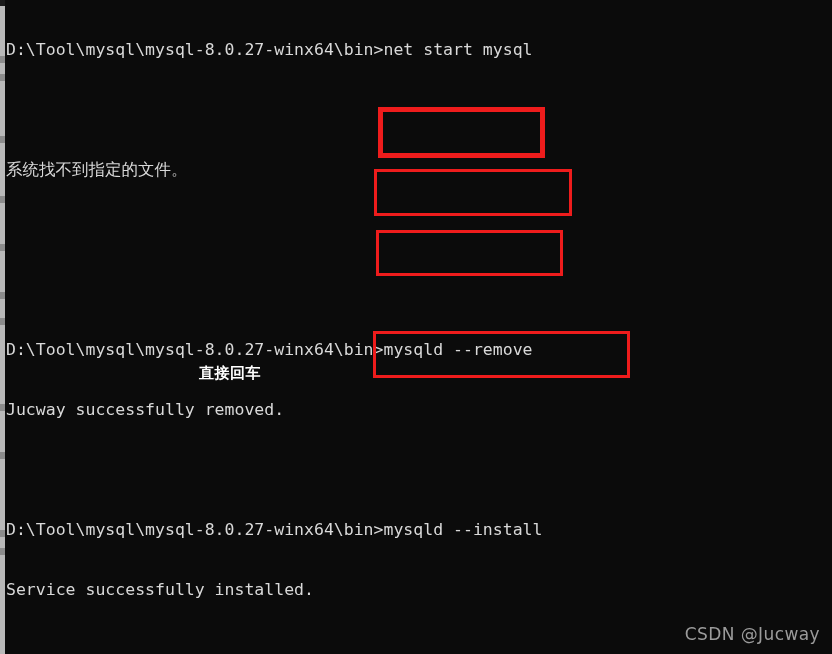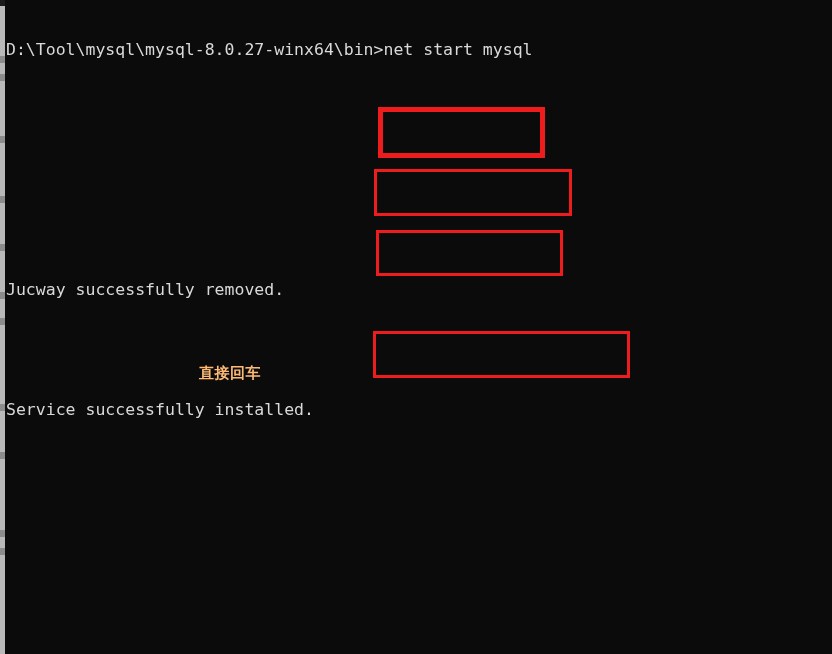--- a/index.html
+++ b/index.html
@@ -79,21 +79,21 @@
     box-sizing: border-box;
     border-style: solid;
     border-color: #ee1c1c;
     background: transparent;
     z-index: 4;
   }
 
   
   .anno-text {
     position: absolute;
-    color: #fdba74;
+    color: #ffffff;
     font-family: "DejaVu Sans", "Liberation Sans", sans-serif;
     font-weight: bold;
     font-size: 15px;
     line-height: 18px;
     letter-spacing: 0.5px;
     white-space: pre;
     z-index: 4;
   }
 
   
@@ -126,24 +126,27 @@
     <div class="strip-tick" style="top:318px;"></div>
     <div class="strip-tick" style="top:404px;"></div>
     <div class="strip-tick" style="top:452px;"></div>
     <div class="strip-tick" style="top:530px;"></div>
     <div class="strip-tick" style="top:548px;"></div>
   </div>
 
   <div id="console">
     <div class="line">D:\Tool\mysql\mysql-8.0.27-winx64\bin&gt;net start mysql</div>
     <div class="line blank"></div>
+    <div class="line cjk">系统找不到指定的文件。</div>
     <div class="line blank"></div>
     <div class="line blank"></div>
+    <div class="line">D:\Tool\mysql\mysql-8.0.27-winx64\bin&gt;mysqld --remove</div>
     <div class="line">Jucway successfully removed.</div>
     <div class="line blank"></div>
+    <div class="line">D:\Tool\mysql\mysql-8.0.27-winx64\bin&gt;mysqld --install</div>
     <div class="line">Service successfully installed.</div>
     
     
     
     
     
     
     
     
     
@@ -161,14 +164,15 @@
     
   </div>
 
   <div class="anno-box" style="left: 378px; top: 107px; width: 167px; height: 51px; border-width: 5px; border-color: rgb(238, 28, 28);"></div>
   <div class="anno-box" style="left: 374px; top: 169px; width: 198px; height: 47px; border-width: 3px; border-color: rgb(238, 28, 28);"></div>
   <div class="anno-box" style="left: 376px; top: 230px; width: 187px; height: 46px; border-width: 3px; border-color: rgb(238, 28, 28);"></div>
   <div class="anno-box" style="left: 373px; top: 331px; width: 257px; height: 47px; border-width: 3px; border-color: rgb(238, 28, 28);"></div>
 
   <div class="anno-text" style="left: 199px; top: 364px;">直接回车</div>
 
+  <div id="watermark">CSDN @Jucway</div>
 
 </div>
 
 </body></html>

